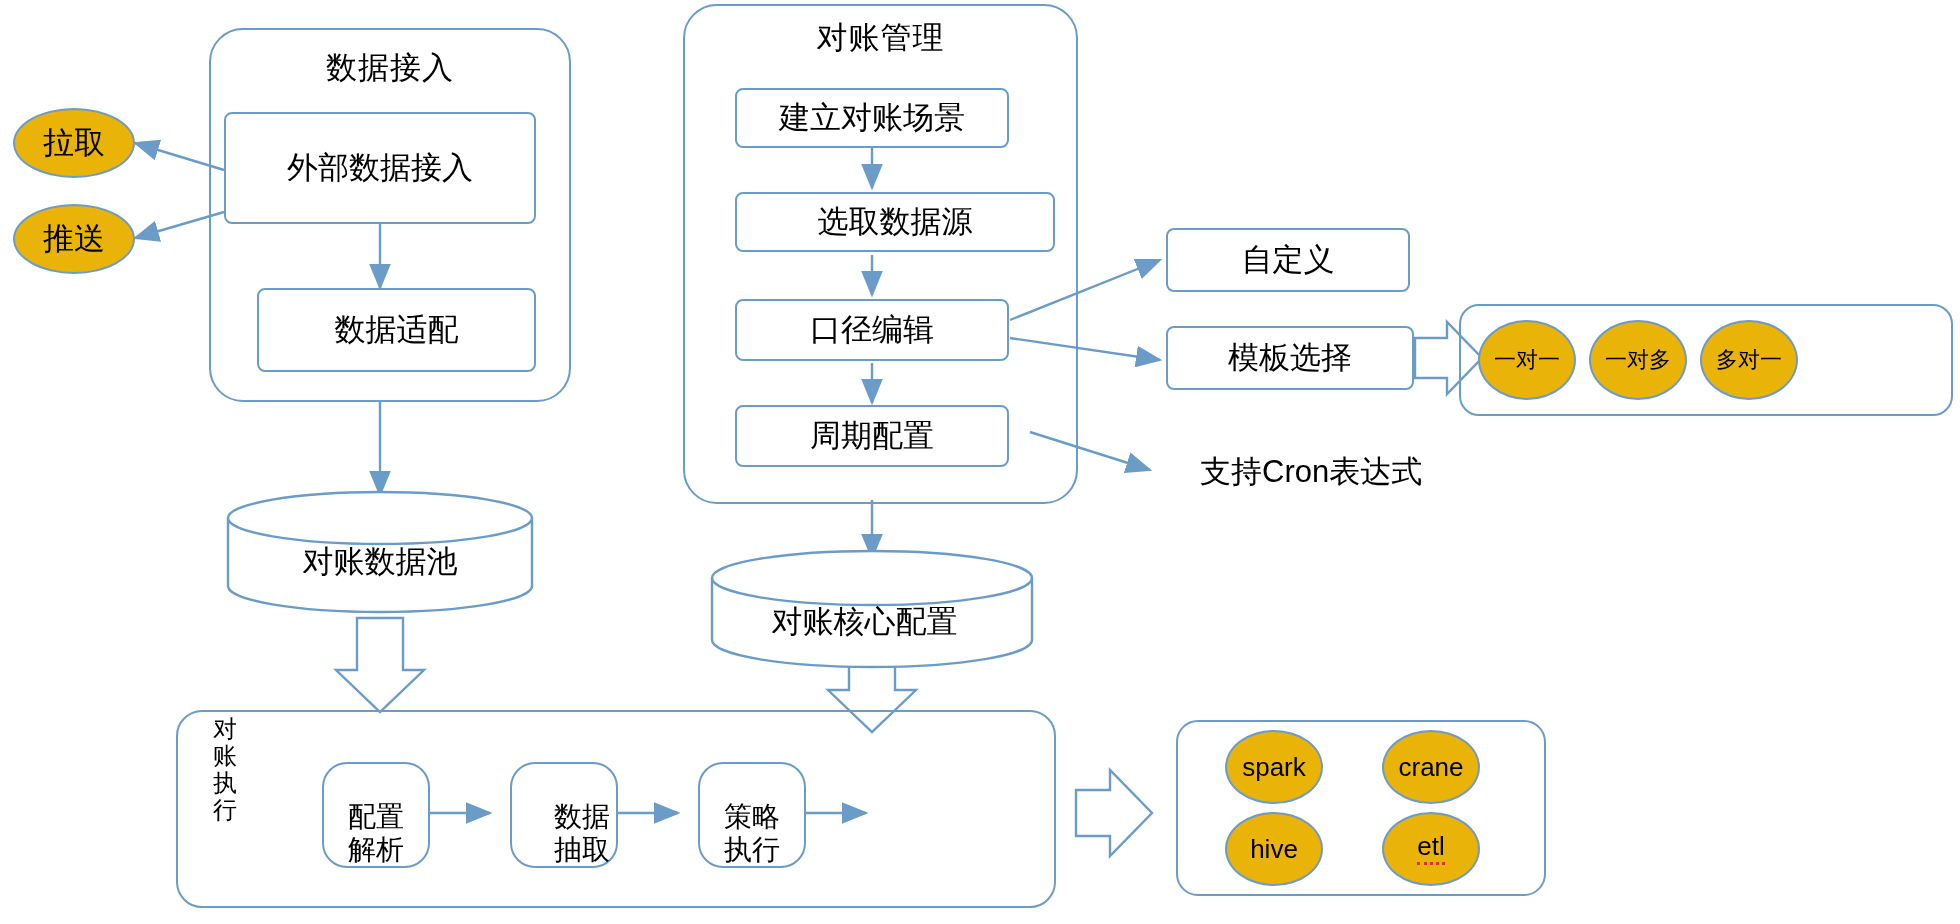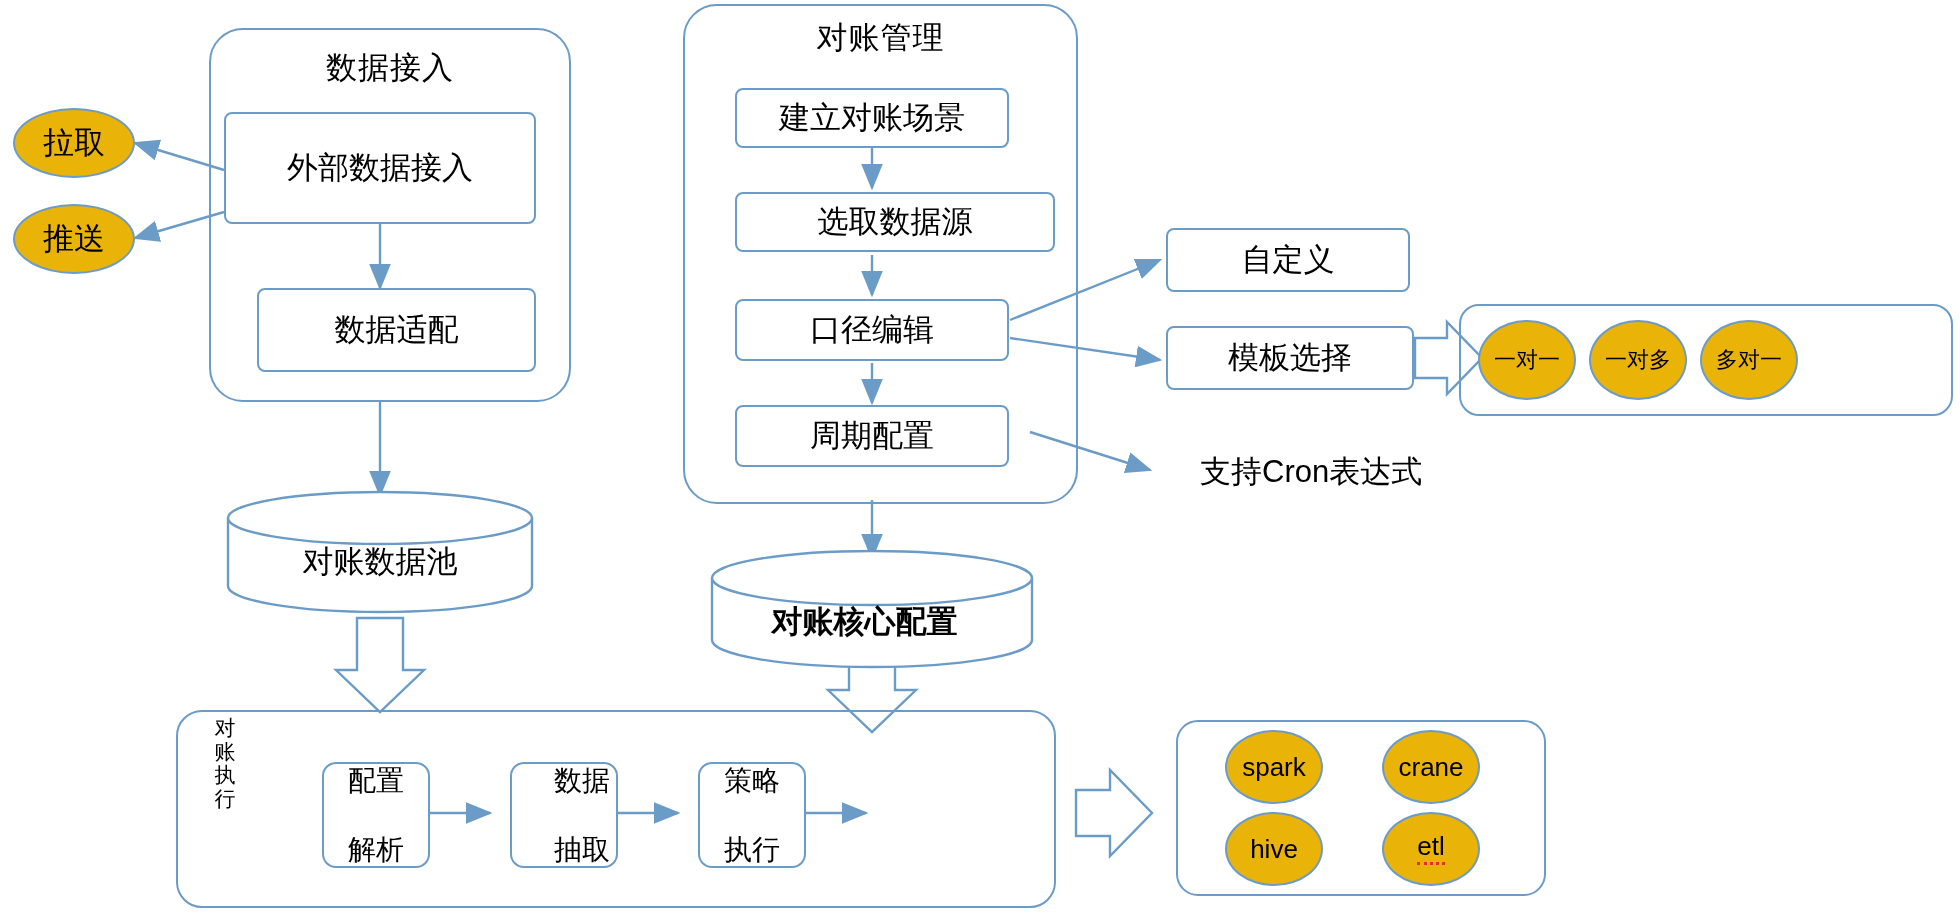--- a/index.html
+++ b/index.html
@@ -59,37 +59,38 @@
   }
   .plain-text{
     position:absolute;
     font-size:31px;
     white-space:nowrap;
     display:flex;
     align-items:center;
   }
   .vert-label{
     position:absolute;
-    font-size:21px;
+    font-size:24px;
     width:34px;
     line-height:1.12;
     text-align:center;
     word-break:break-all;
     display:block;
   }
   .t31{font-size:31px;}
   .t28{font-size:28px;}
   .t26{font-size:26px;}
   .t22{font-size:22px;}
   .two-line{
     line-height:1.18;
     display:flex;
     flex-direction:column;
     align-items:center;
-    justify-content:space-between;
+    justify-content:flex-end;
+    border-radius:25px;
   }
   .etl-underline{
     border-bottom:3px dotted #e03030;
     padding-bottom:1px;
     line-height:1.05;
   }
 </style>
 </head>
 <body>
 
@@ -202,21 +203,21 @@
     <span class="t22">一对多</span>
   </div>
   <div class="node ell" style="left:1700px; top:320px; width:98px; height:80px;">
     <span class="t22">多对一</span>
   </div>
 
   <div class="node" style="left:228px; top:512px; width:304px; height:100px;">
     <span class="t31">对账数据池</span>
   </div>
 
-  <div class="node" style="left:712px; top:572px; width:305px; height:100px;font-weight:bold;">
+  <div class="node" style="left:712px; top:572px; width:305px; height:100px;">
     <span class="t31">对账核心配置</span>
   </div>
 
   <div class="node grp" style="left:176px; top:710px; width:880px; height:198px; border-radius:26px;"></div>
   <div class="vert-label" style="left:208px; top:716px;">对账执行</div>
 
   <div class="node rbox-sm two-line" style="left:322px; top:762px; width:108px; height:106px;">
     <span class="t28">配置</span>
     <span class="t28">解析</span>
   </div>

